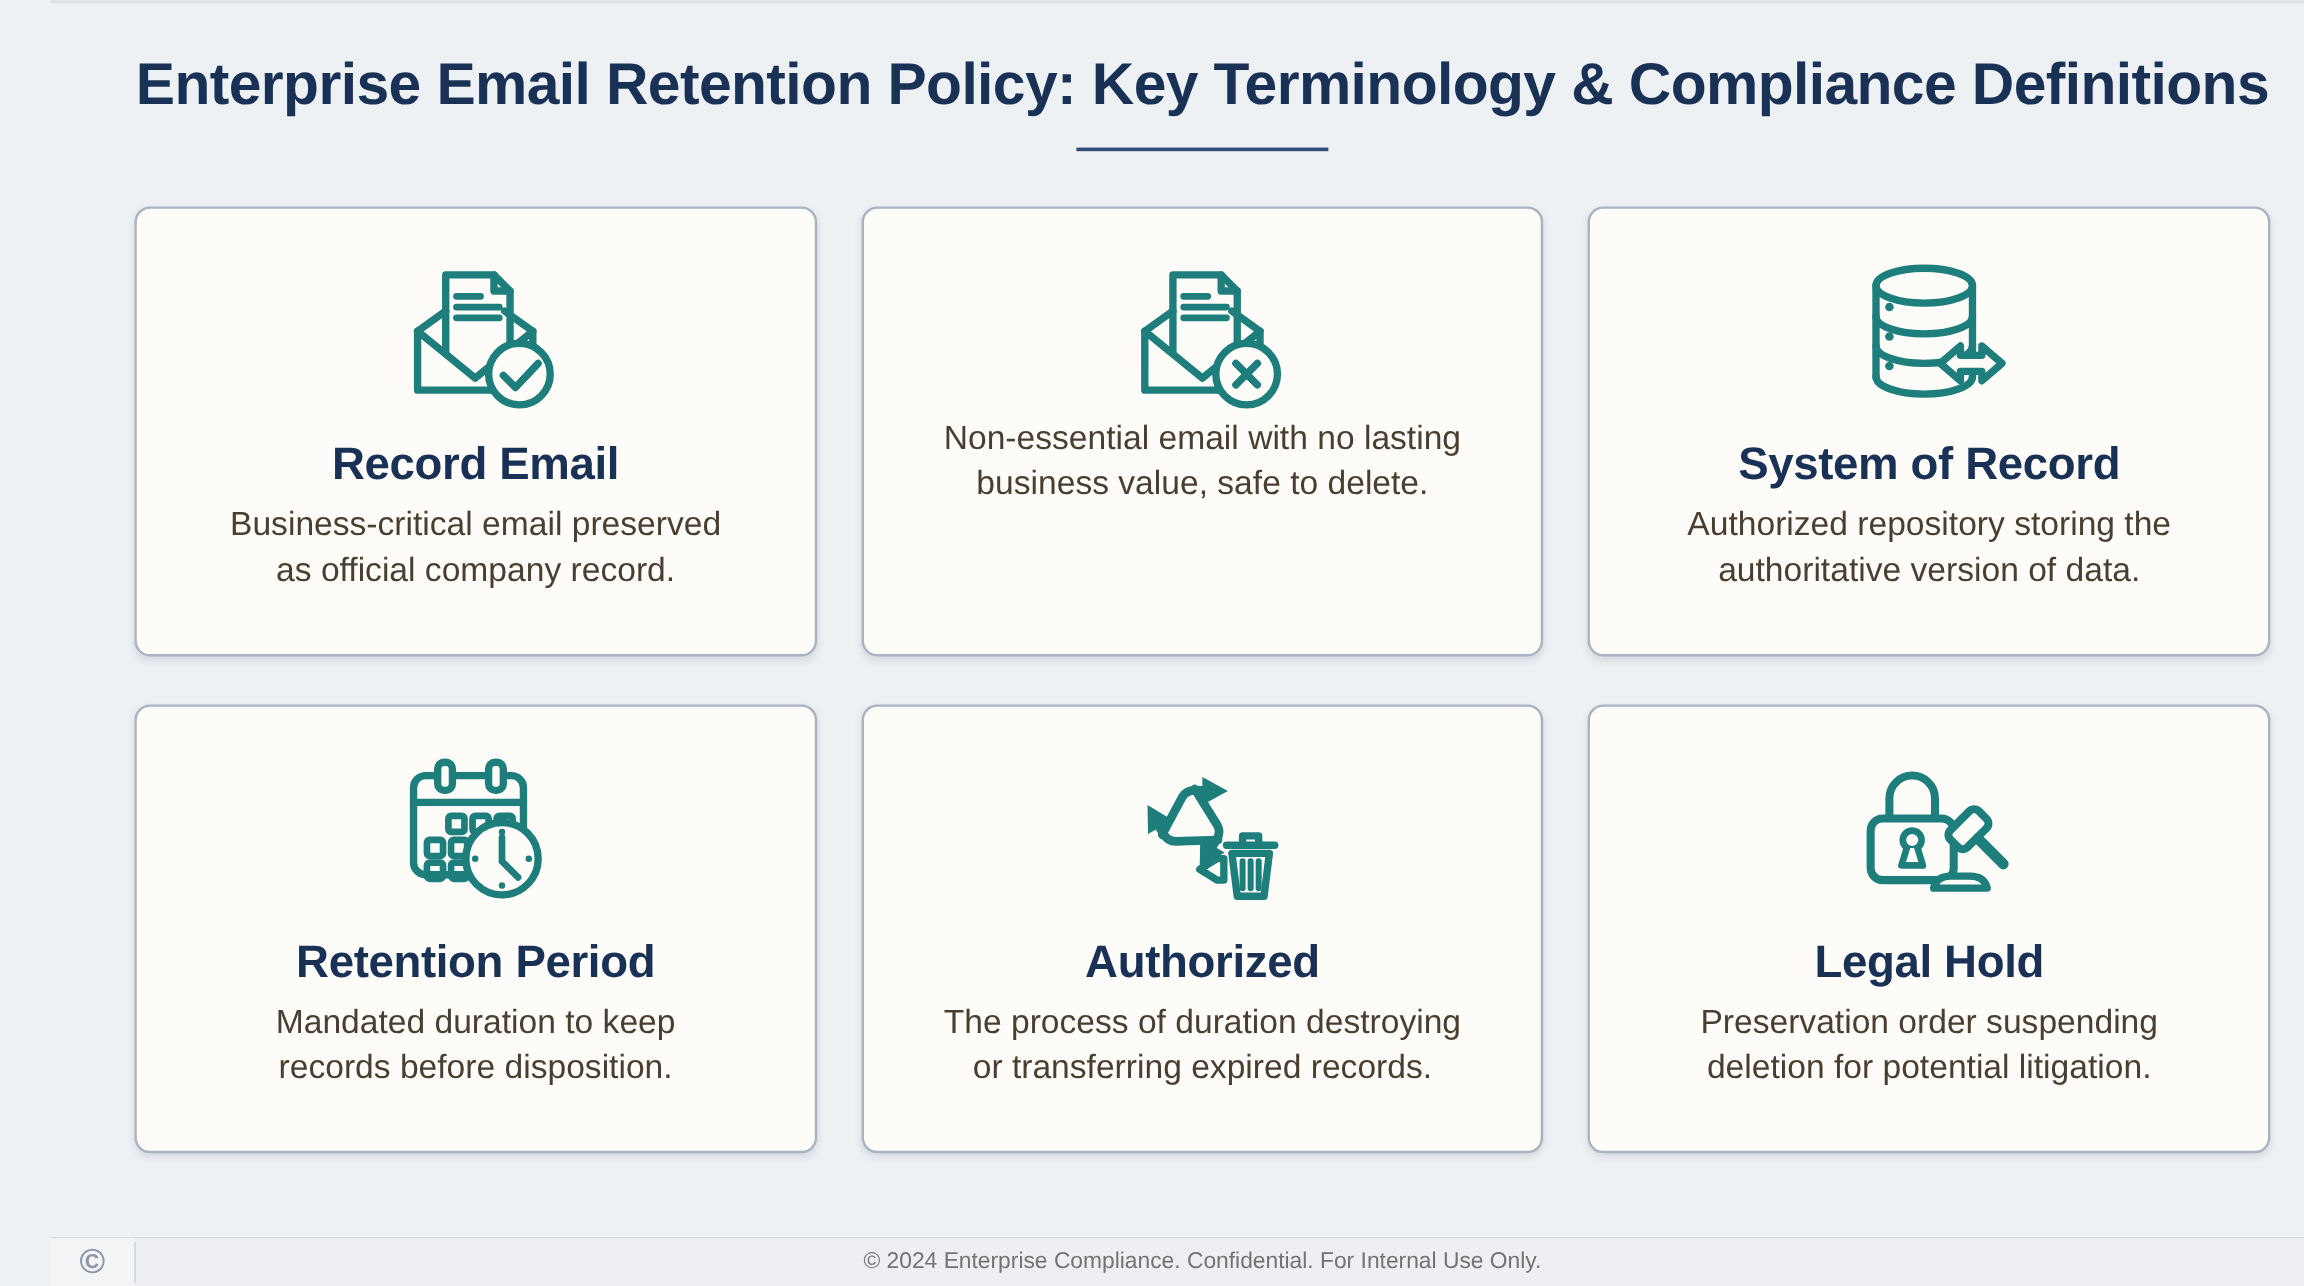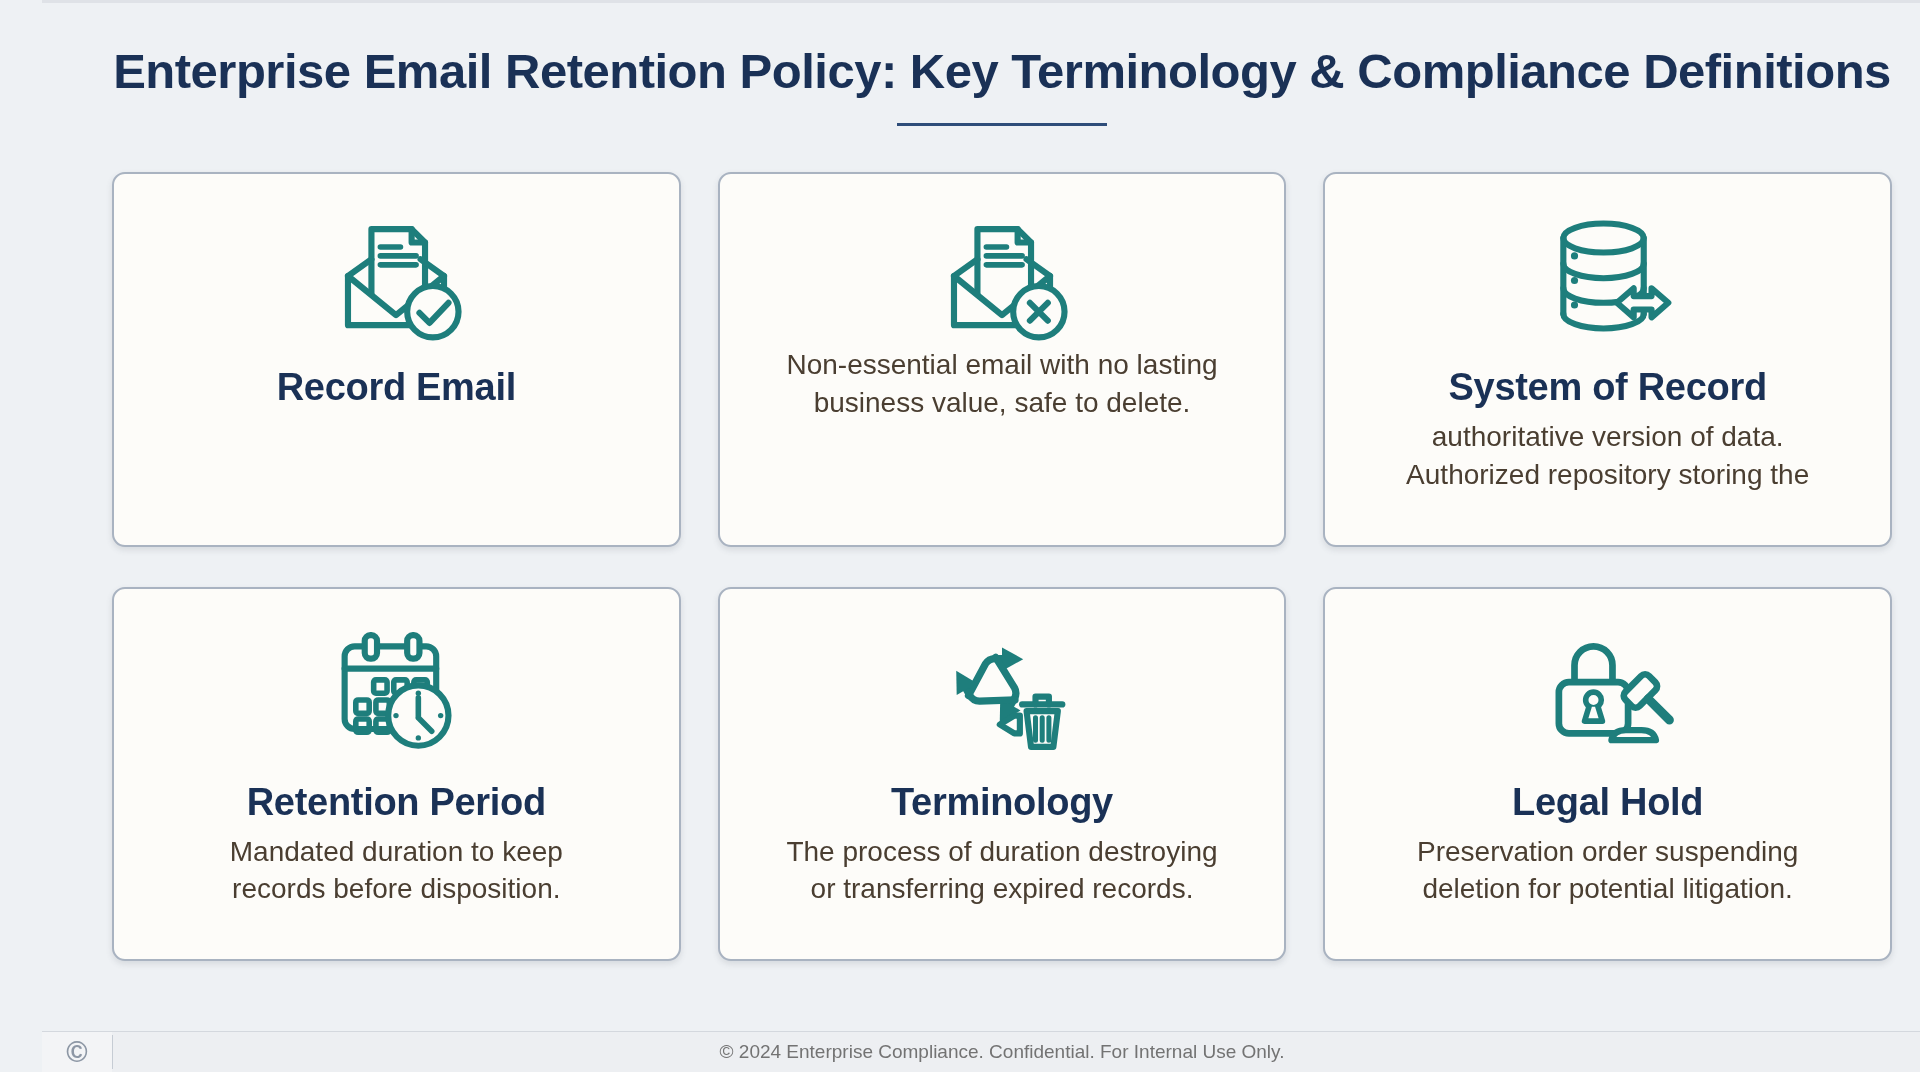--- a/index.html
+++ b/index.html
@@ -92,20 +92,24 @@
           <path d="M38,96 V18 H74 L86,30 V96 Z" fill="#fdfcf9"></path>
           <path d="M74,18 V30 H86"></path>
           <path d="M46,34 H64 M46,42 H78 M46,50 H78" stroke-width="5"></path>
           <path d="M17,60 L60,95 L103,60 V104 H17 Z" fill="#fdfcf9"></path>
           <path d="M17,60 L38,45 M103,60 L82,45"></path>
           <circle cx="93" cy="92" r="23" fill="#fdfcf9"></circle>
           <path d="M81,93 l9,9 l17,-18"></path>
         </svg>
       </div>
       <h2 class="card-title">Record Email</h2>
+      <div class="card-desc">
+        <div>Business-critical email preserved</div>
+        <div>as official company record.</div>
+      </div>
     </div>
 
     <div class="card">
       <div class="icon-wrap">
         <svg width="134" height="134" viewBox="0 0 120 120" fill="none" stroke="currentColor" stroke-width="5.5" stroke-linecap="round" stroke-linejoin="round">
           <path d="M38,96 V18 H74 L86,30 V96 Z" fill="#fdfcf9"></path>
           <path d="M74,18 V30 H86"></path>
           <path d="M46,34 H64 M46,42 H78 M46,50 H78" stroke-width="5"></path>
           <path d="M17,60 L60,95 L103,60 V104 H17 Z" fill="#fdfcf9"></path>
           <path d="M17,60 L38,45 M103,60 L82,45"></path>
@@ -128,22 +132,22 @@
           <path d="M20,71 a36,13 0 0 0 72,0"></path>
           <path d="M20,94 a36,13 0 0 0 72,0"></path>
           <circle cx="30" cy="42" r="3.2" fill="currentColor" stroke="none"></circle>
           <circle cx="30" cy="64" r="3.2" fill="currentColor" stroke="none"></circle>
           <circle cx="30" cy="86" r="3.2" fill="currentColor" stroke="none"></circle>
           <path d="M68,84 L83,71 V78 H99 V71 L114,84 L99,97 V90 H83 V97 Z" fill="#fdfcf9"></path>
         </svg>
       </div>
       <h2 class="card-title">System of Record</h2>
       <div class="card-desc">
+        <div>Authorized repository storing the</div>
         <div>authoritative version of data.</div>
-        <div>Authorized repository storing the</div>
       </div>
     </div>
 
     <div class="card">
       <div class="icon-wrap">
         <svg width="134" height="134" viewBox="0 0 120 120" fill="none" stroke="currentColor" stroke-width="5.5" stroke-linecap="round" stroke-linejoin="round">
           <rect x="14" y="20" width="82" height="74" rx="9" fill="#fdfcf9"></rect>
           <path d="M14,40 H96"></path>
           <rect x="32" y="10" width="11" height="21" rx="5" fill="#fdfcf9"></rect>
           <rect x="70" y="10" width="11" height="21" rx="5" fill="#fdfcf9"></rect>
@@ -188,21 +192,21 @@
           </g>
           <g stroke-width="5.5">
             <path d="M76,82 v16 h-5 l-13,-8 l13,-8 h5 z" fill="#fdfcf9"></path>
             <path d="M90,72 v-7 h12 v7" fill="#fdfcf9"></path>
             <path d="M82,78 L86,110 H106 L110,78 Z" fill="#fdfcf9"></path>
             <path d="M78,72 H114"></path>
             <path d="M90,84 V104 M96,84 V104 M102,84 V104" stroke-width="4.5"></path>
           </g>
         </svg>
       </div>
-      <h2 class="card-title">Terminology</h2>
+      <h2 class="card-title">Authorized</h2>
       <div class="card-desc">
         <div>The process of duration destroying</div>
         <div>or transferring expired records.</div>
       </div>
     </div>
 
     <div class="card">
       <div class="icon-wrap">
         <svg width="134" height="134" viewBox="0 0 120 120" fill="none" stroke="currentColor" stroke-width="6" stroke-linecap="round" stroke-linejoin="round">
           <path d="M30,52 V37 a17,17 0 0 1 34,0 V52"></path>

